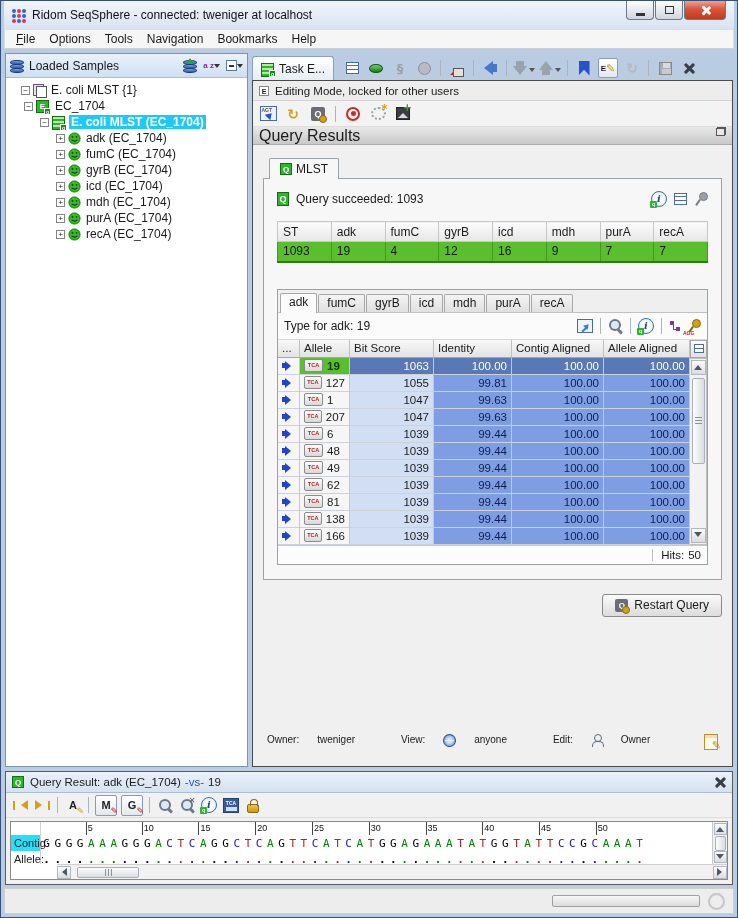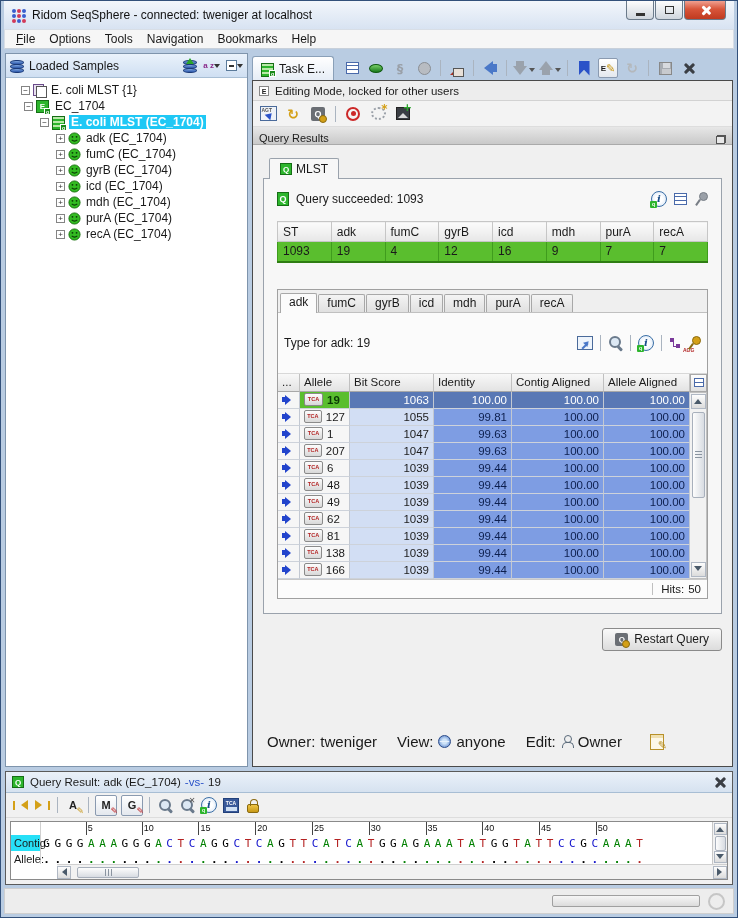--- a/index.html
+++ b/index.html
@@ -126,21 +126,21 @@
   .i-qgear::after{ content:""; position:absolute; right:-2px; bottom:-2px; width:6px; height:6px; border-radius:50%; background:#d4a017; border:1px solid #8a6a10; }
   .i-target{ position:relative; width:14px; height:14px; border:2px solid #cc2828; border-radius:50%; }
   .i-target::before{ content:""; position:absolute; left:2.5px; top:2.5px; width:5px; height:5px; border-radius:50%; background:#cc2828; }
   .i-rotstar{ position:relative; width:15px; height:13px; border:2px dotted #9aa0a8; border-radius:50%; }
   .i-rotstar::after{ content:"*"; position:absolute; right:-4px; top:-7px; color:#d4a017; font:bold 12px "DejaVu Sans",sans-serif; }
   .i-addimg{ position:relative; width:14px; height:13px; background:#3a3e44; border:1px solid #222; }
   .i-addimg::before{ content:""; position:absolute; left:1px; bottom:1px; width:0; height:0; border:5px solid transparent; border-bottom:5px solid #d8d8d8; }
   .i-addimg::after{ content:"+"; position:absolute; right:-3px; top:-7px; color:#2ca52c; font:bold 11px "DejaVu Sans",sans-serif; }
 
   .qrhead{ height:18px; background:linear-gradient(#e7e7e7,#c9c9c9); border-bottom:1px solid #aaa;
-           display:flex; align-items:flex-end; padding:0 6px; font-size:11px;gap:39px; }
+           display:flex; align-items:flex-start; padding:0 6px; font-size:16px;gap:39px; }
   .qrhead .t{ flex:1; }
   .i-restore{ position:relative; width:10px; height:9px; }
   .i-restore::before{ content:""; position:absolute; right:0; top:0; width:7px; height:6px; border:1px solid #555; }
   .i-restore::after{ content:""; position:absolute; left:0; bottom:0; width:7px; height:6px; border:1px solid #555; background:#e8e8e8; }
 
   .qrcontent{ flex:1; display:flex; flex-direction:column; padding:12px 10px 8px; min-height:0; }
   .mlst-tabrow{ display:flex; padding-left:6px; }
   .mlst-tab{ display:flex; align-items:center; gap:4px; height:21px; padding:0 10px; background:#f7f7f7;
              border:1px solid #9aa2ac; border-bottom:none; border-radius:2px 2px 0 0; position:relative; z-index:2; top:1px; }
   .i-q{ width:12px; height:12px; background:#2db52d; border:1px solid #156e15; color:#fff;
@@ -162,21 +162,21 @@
   table.st{ width:100%; border-collapse:collapse; table-layout:fixed; margin-bottom:26px; }
   table.st th{ background:linear-gradient(#fbfbfb,#e7e7e7); border:1px solid #c6c6c6; font-weight:normal;
                text-align:left; padding:2px 5px; font-size:12px; height:20px; }
   table.st td{ background:#5abe2e; border:1px solid #3f9c1d; border-bottom:2px solid #2e7d12; padding:2px 5px; height:20px; font-size:12px; }
 
   .sub-panel{ border:1px solid #a0a0a0; background:#fbfbfb; }
   .gtabs{ display:flex; align-items:flex-end; background:#efefef; padding:2px 2px 0; gap:1px; border-bottom:1px solid #c0c0c0; }
   .gtab{ height:18px; padding:1px 8px; border:1px solid #a8a8a8; border-bottom:none; border-radius:2px 2px 0 0;
          background:linear-gradient(#f4f4f4,#e0e0e0); font-size:12px; }
   .gtab.active{ background:#fbfbfb; height:20px; position:relative; top:1px; }
-  .typerow{ display:flex; align-items:center; padding:22px 6px; gap:5px; border-bottom:1px solid #d8d8d8; }
+  .typerow{ display:flex; align-items:center; padding:5px 6px; gap:5px; border-bottom:1px solid #d8d8d8; }
   .typerow .t{ flex:1; }
   .i-export{ position:relative; width:16px; height:14px; border:1px solid #4a6a9a; background:#eef4fb; }
   .i-export::before{ content:""; position:absolute; left:3px; bottom:2px; width:8px; height:2px; background:#4a78c8; transform:rotate(-45deg); }
   .i-export::after{ content:""; position:absolute; right:1px; top:1px; width:0; height:0; border:3.5px solid transparent; border-bottom:5px solid #4a78c8; transform:rotate(45deg); }
   .i-mag{ position:relative; width:15px; height:15px; }
   .i-mag::before{ content:""; position:absolute; left:1px; top:1px; width:8px; height:8px; border:2px solid #6a7a8c; border-radius:50%; background:#dce8f4; }
   .i-mag::after{ content:""; position:absolute; right:0; bottom:1px; width:6px; height:2.5px; background:#6a7a8c; transform:rotate(45deg); border-radius:1px; }
   .i-mag .xx{ position:absolute; right:-1px; top:-2px; color:#555; font:bold 8px "DejaVu Sans",sans-serif; }
   .i-tree{ position:relative; width:13px; height:14px; }
   .i-tree::before{ content:""; position:absolute; left:1px; top:2px; width:4px; height:4px; background:#7a3a9a; }
@@ -210,21 +210,21 @@
   .grip{ width:7px; height:1px; background:#8a94a0; box-shadow:0 3px 0 #8a94a0,0 -3px 0 #8a94a0; }
   .corner-btn{ width:17px; height:18px; border:1px solid #a8a8a8; background:linear-gradient(#fdfdfd,#e0e0e0);
                display:flex; align-items:center; justify-content:center; }
   .hitsrow{ display:flex; justify-content:flex-end; align-items:center; height:19px; background:#fcfcfc; gap:4px;
             padding-right:6px; border-top:1px solid #c8c8c8; font-size:11.5px; }
   .hitsrow .vline{ width:1px; height:12px; background:#c0c0c0; margin-right:4px; }
 
   .restartrow{ display:flex; justify-content:flex-end; margin-top:14px; }
   .restart-btn{ display:flex; align-items:center; gap:6px; height:23px; padding:0 12px; border:1px solid #8a8a8a;
                 border-radius:3px; background:linear-gradient(#fafafa,#dcdcdc); font-size:12px; }
-  .ownerrow{ margin-top:auto; display:flex; align-items:center; gap:5px; padding:6px 4px 8px; font-size:15px; }
+  .ownerrow{ margin-top:auto; display:flex; align-items:flex-start; gap:18px; padding:6px 4px 8px; font-size:10px; }
   .i-globe{ position:relative; width:13px; height:13px; border-radius:50%; background:radial-gradient(#cfe4f8 30%,#4a78c8); border:1px solid #2a4a88; }
   .i-globe::before{ content:""; position:absolute; left:1px; top:5px; width:9px; height:1px; background:#e8f2fc; }
   .i-person{ position:relative; width:12px; height:13px; }
   .i-person::before{ content:""; position:absolute; left:3px; top:0; width:6px; height:6px; border-radius:50%; border:1.5px solid #5a6a7a; }
   .i-person::after{ content:""; position:absolute; left:1px; bottom:0; width:10px; height:5px; border-radius:5px 5px 0 0; border:1.5px solid #5a6a7a; border-bottom:none; }
   .i-notepad{ position:relative; width:14px; height:16px; border:1px solid #b8912a; background:#fdf8e8;
               box-shadow:inset 0 3px 0 #f0e0b0; }
   .i-notepad::after{ content:"\270E"; position:absolute; right:-4px; bottom:-3px; color:#b8912a; font-size:11px; }
 
   

